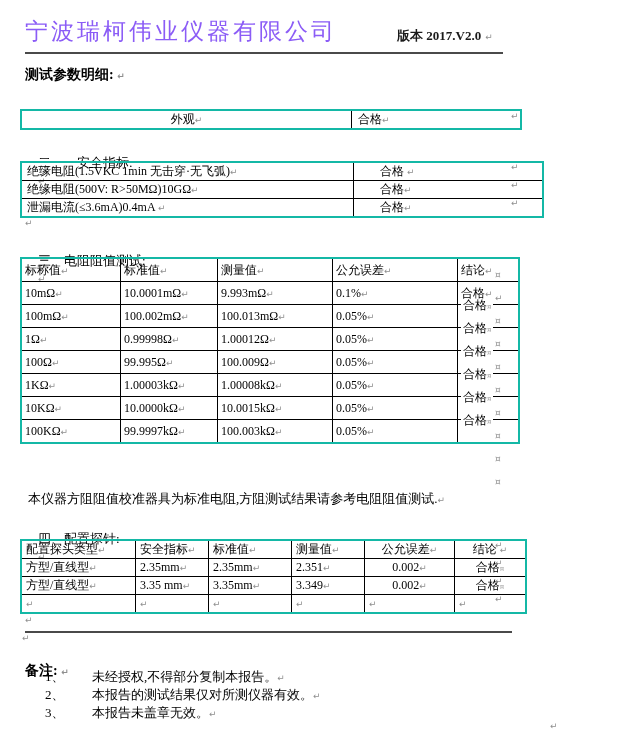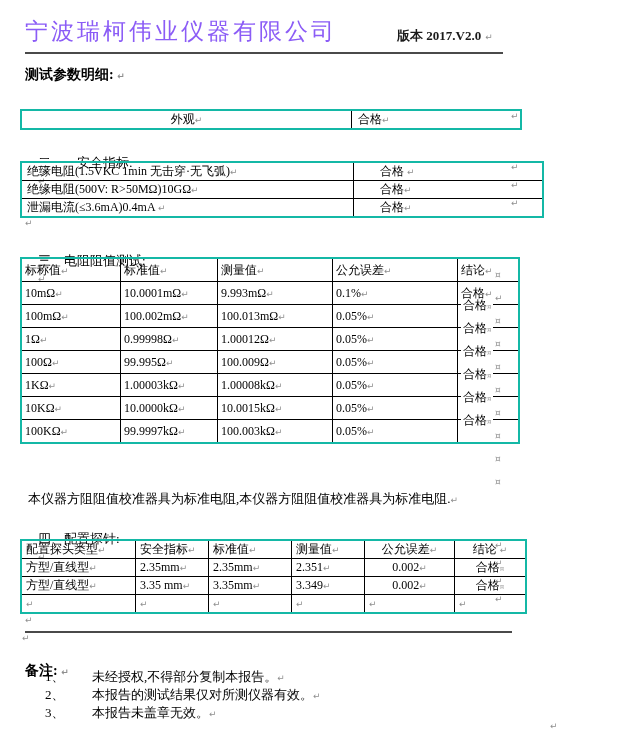--- a/index.html
+++ b/index.html
@@ -197,21 +197,21 @@
     <span class="mk out" style="top:83px;">¤</span>
     <span class="mk out" style="top:106px;">¤</span>
     <span class="mk out" style="top:129px;">¤</span>
     <span class="mk out" style="top:152px;">¤</span>
     <span class="mk out" style="top:175px;">¤</span>
     <span class="mk out" style="top:198px;">¤</span>
     <span class="mk out" style="top:221px;">¤</span>
   </div>
 
   <div class="abs note-line" style="left:28px;top:490px;">
-    <span>本仪器方阻阻值校准器具为标准电阻,本仪器方阻阻值校准器具为标准电阻.</span><span class="mk">↵</span>
+    <span>本仪器方阻阻值校准器具为标准电阻,方阻测试结果请参考电阻阻值测试.</span><span class="mk">↵</span>
   </div>
 
   <div class="abs h-sec" style="left:25px;top:514px;">
     <span>四、配置探针: </span>
     <span class="mk">↵</span>
   </div>
 
   <div class="tblwrap" style="left:20px;top:539px;width:470px;">
     <table class="t t4" style="width:470px;">
       <tbody>

